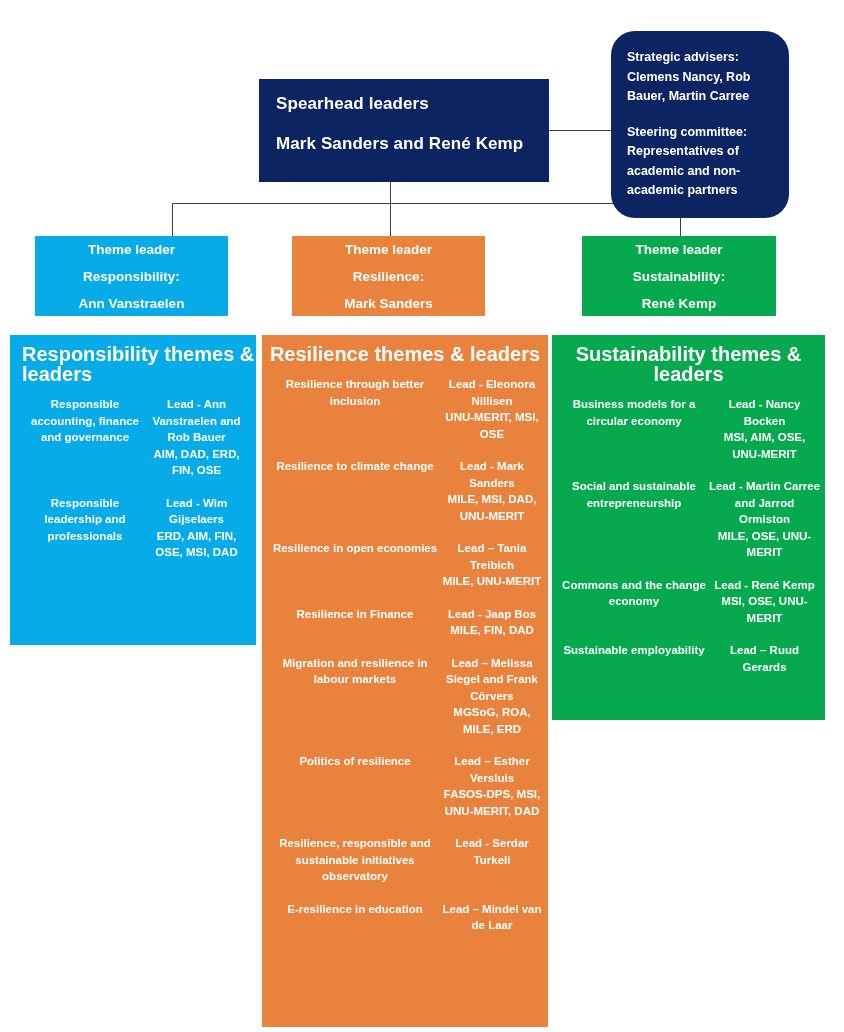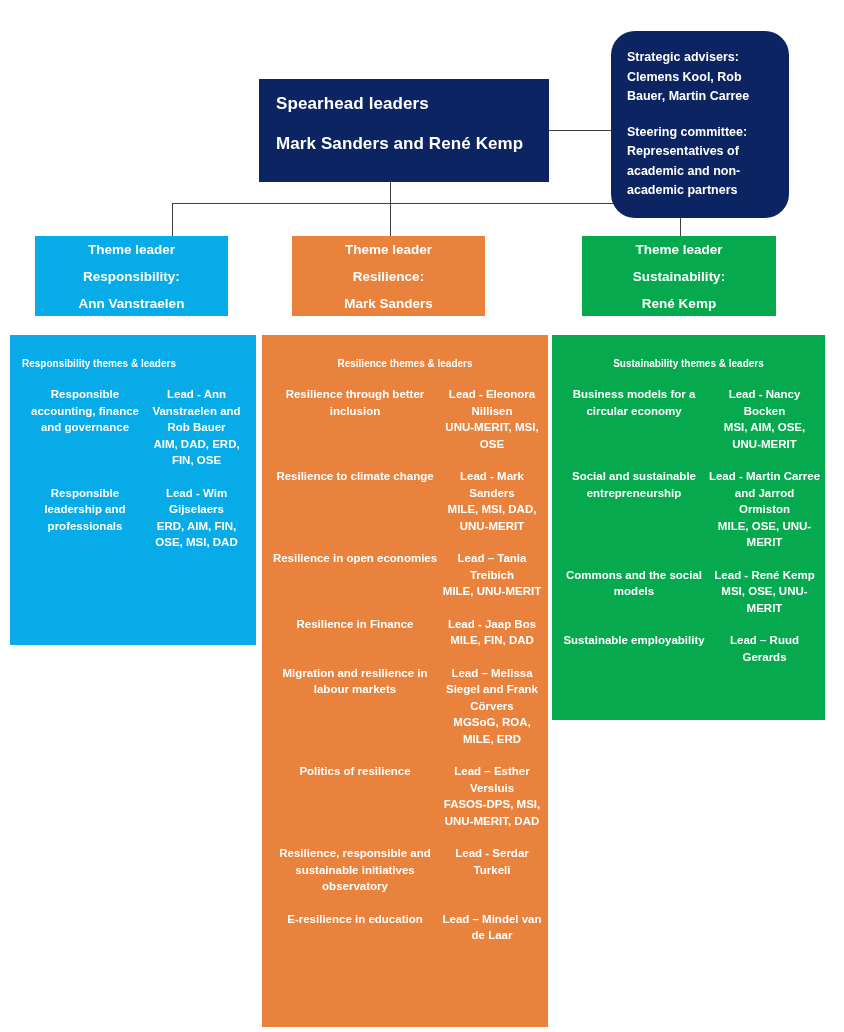--- a/index.html
+++ b/index.html
@@ -109,24 +109,24 @@
   .panel-resilience {
     left: 262px; top: 335px; width: 286px; height: 692px;
     background: #E8823C;
   }
   .panel-sustainability {
     left: 552px; top: 335px; width: 273px; height: 385px;
     background: #06A94E;
   }
 
   .panel-title {
-    font-size: 10px;
+    font-size: 20px;
     font-weight: bold;
     line-height: 20px;
-    padding-top: 19px;
+    padding-top: 9px;
   }
   .panel-responsibility .panel-title { padding-left: 12px; }
   .panel-resilience .panel-title,
   .panel-sustainability .panel-title { text-align: center; }
 
   .rows { margin-top: 12px; }
 
   .row {
     display: flex;
     align-items: flex-start;
@@ -171,21 +171,21 @@
   <div class="line line-v" style="left:172px; top:203px; height:33px;"></div>
   <div class="line line-v" style="left:390px; top:203px; height:33px;"></div>
   <div class="line line-v" style="left:680px; top:203px; height:33px;"></div>
 
   <div class="spearhead-box">
     <div class="spearhead-line1">Spearhead leaders</div>
     <div class="spearhead-line2">Mark Sanders and René Kemp</div>
   </div>
 
   <div class="advisers-box">
-    <p>Strategic advisers: Clemens Kool, Rob Bauer, Martin Carree</p>
+    <p>Strategic advisers: Clemens Nancy, Rob Bauer, Martin Carree</p>
     <p>Steering committee: Representatives of academic and non-academic partners</p>
   </div>
 
   <div class="leader-box leader-responsibility">
     <span>Theme leader</span>
     <span>Responsibility:</span>
     <span>Ann Vanstraelen</span>
   </div>
 
   <div class="leader-box leader-resilience">
@@ -291,21 +291,21 @@
         </div>
       </div>
       <div class="row">
         <div class="theme">Social and sustainable entrepreneurship</div>
         <div class="lead">
           <span class="lead-name">Lead - Martin Carree and Jarrod Ormiston</span>
           <span class="lead-orgs">MILE, OSE, UNU-MERIT</span>
         </div>
       </div>
       <div class="row">
-        <div class="theme">Commons and the social models</div>
+        <div class="theme">Commons and the change economy</div>
         <div class="lead">
           <span class="lead-name">Lead - René Kemp</span>
           <span class="lead-orgs">MSI, OSE, UNU-MERIT</span>
         </div>
       </div>
       <div class="row">
         <div class="theme">Sustainable employability</div>
         <div class="lead">
           <span class="lead-name">Lead – Ruud Gerards</span>
           <span class="lead-orgs"></span>

